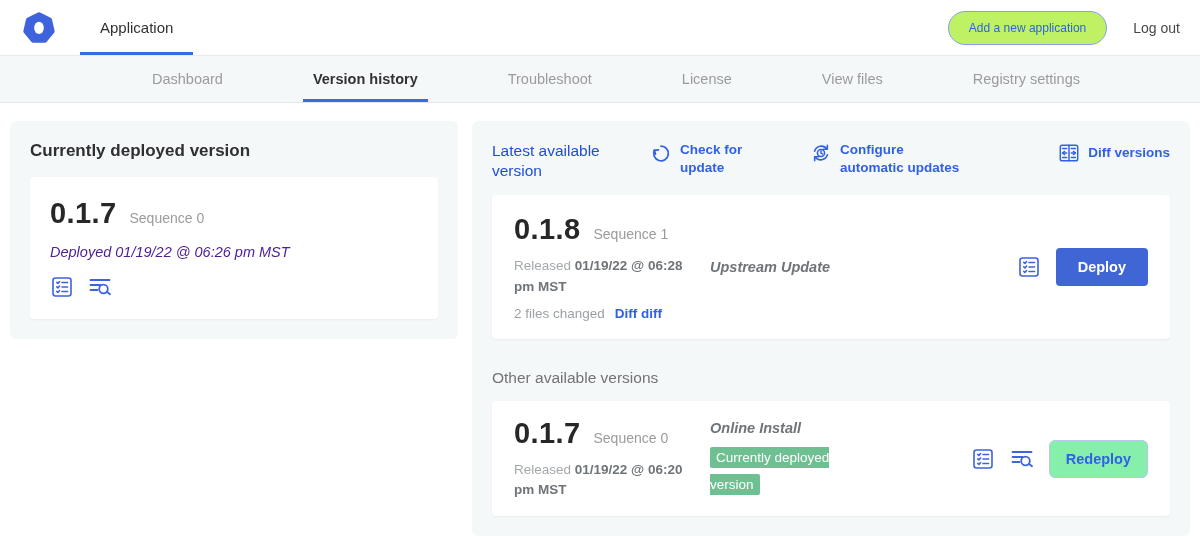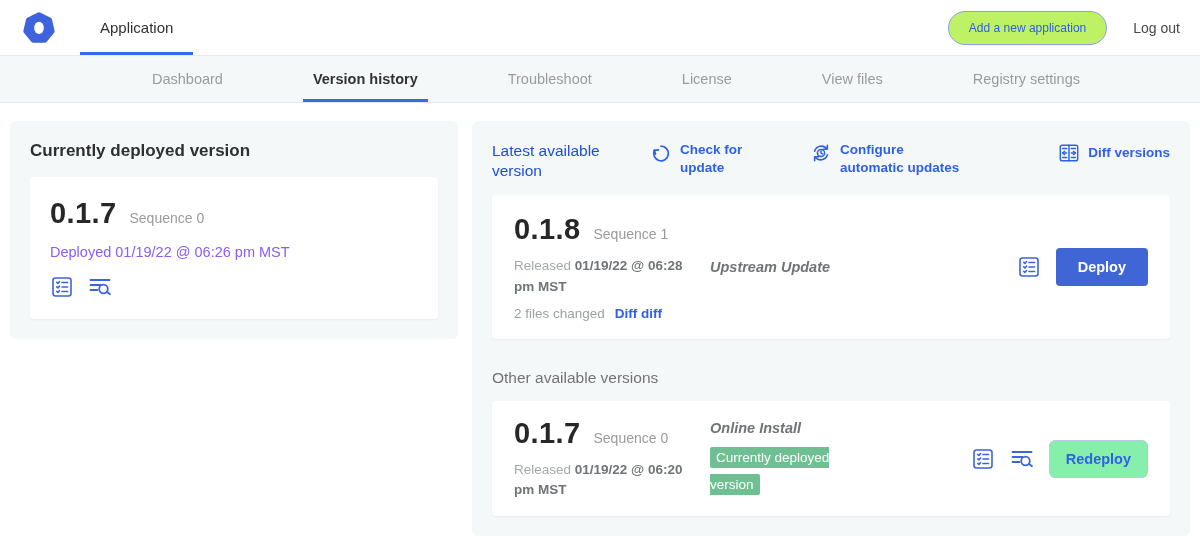--- a/index.html
+++ b/index.html
@@ -35,21 +35,21 @@
   
   .content { display:flex; align-items:flex-start; gap:14px; padding:18px 10px; }
   .panel { background:#f5f8f9; border-radius:6px; }
   .left-panel { width:448px; padding:20px; }
   .left-panel h2 { font-size:17px; font-weight:700; color:#2f3033; margin-bottom:16px; }
   .white-card { background:#fff; border-radius:4px; box-shadow:0 1px 2px rgba(0,0,0,.05); }
   .deployed-card { padding:20px; }
   .version-row { display:flex; align-items:baseline; gap:13px; }
   .version-number { font-size:29px; font-weight:700; color:#272727; letter-spacing:.4px; }
   .sequence { font-size:14px; color:#9b9b9b; }
-  .deployed-date { font-size:14.5px; color:#8b5cf6; margin-top:14px; }
+  .deployed-date { font-size:14.5px; color:#4c1d95; margin-top:14px;font-style:italic; }
   .icons-row { display:flex; gap:14px; margin-top:15px; }
   .icon-btn { width:24px; height:24px; color:#3d63dd; cursor:pointer; }
   .icon-btn svg { width:100%; height:100%; display:block; }
 
   .right-panel { flex:1; padding:20px; min-height:406px; }
   .rp-header { display:flex; align-items:flex-start; }
   .rp-title { font-size:15.5px; color:#1d4ed8; width:122px; line-height:1.3; }
   .action { display:flex; align-items:flex-start; gap:8px; color:#3061e4; cursor:pointer; }
   .action svg { width:22px; height:22px; flex:none; margin-top:1px; }
   .action-label { font-size:13.5px; font-weight:600; line-height:1.3; }

